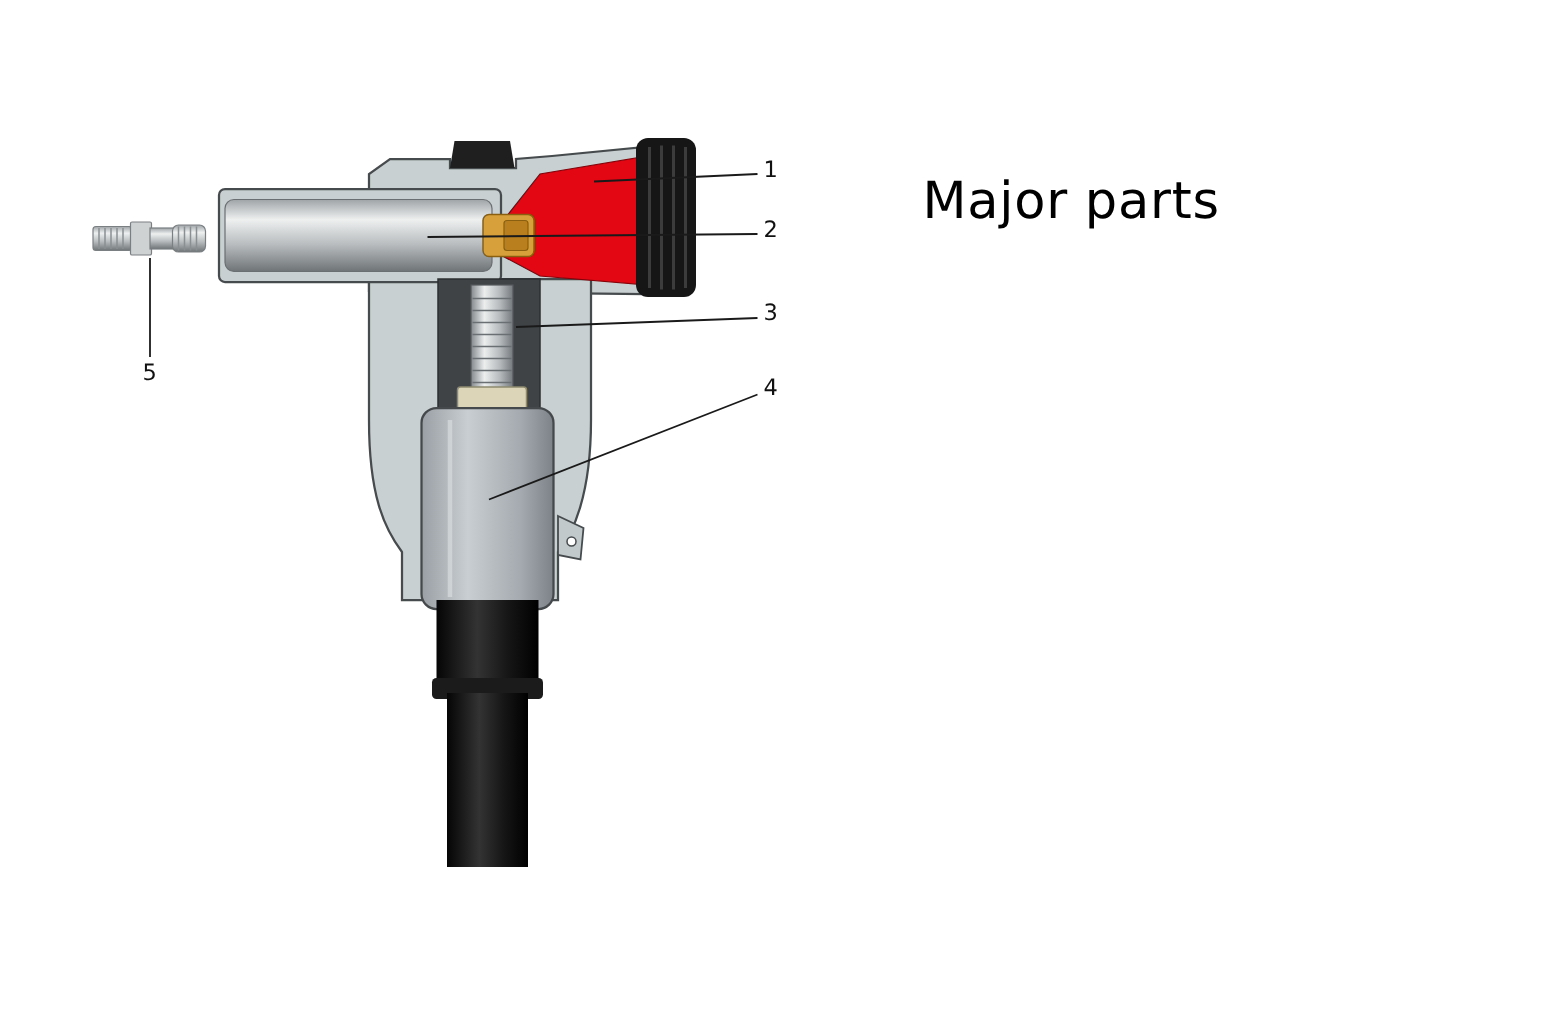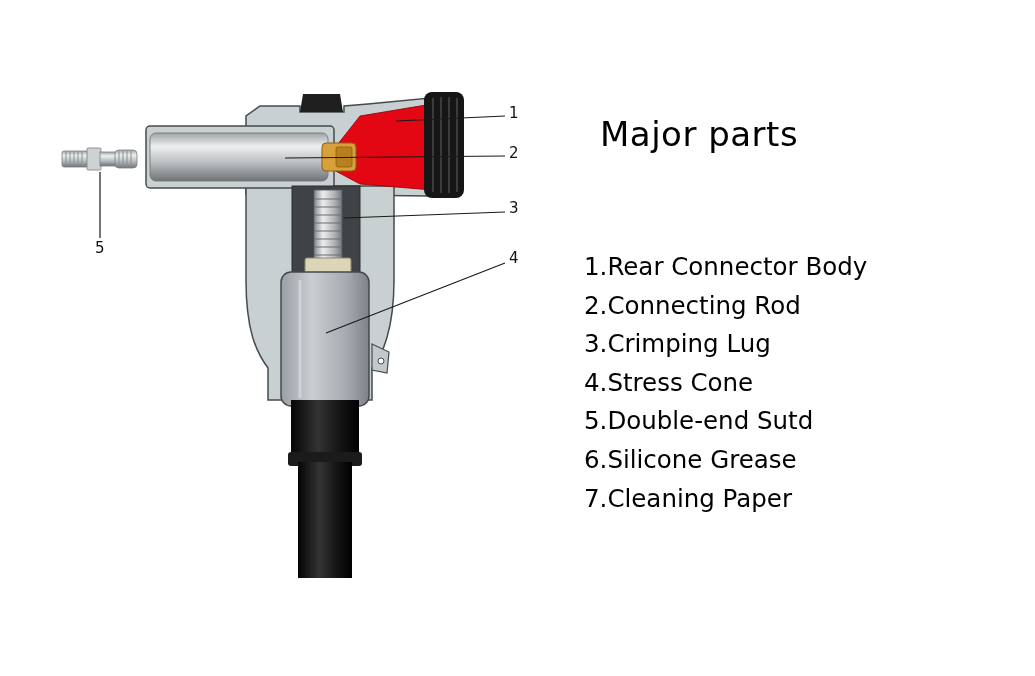--- a/index.html
+++ b/index.html
@@ -18,21 +18,21 @@
     width: 1035px; height: 676px;
   }
   .callout-num {
     position: absolute;
     font-size: 15px;
     color: #111;
     line-height: 1;
   }
   .legend-title {
     position: absolute;
-    left: 600px;
+    left: 615px;
     top: 114px;
     font-size: 34px;
     font-weight: 500;
     letter-spacing: 0.5px;
     color: #000;
   }
   .legend-list {
     position: absolute;
     left: 584px;
     top: 248px;
@@ -176,23 +176,14 @@
     </g>
   </svg>
 
   <div class="callout-num" style="left:509px; top:106px;">1</div>
   <div class="callout-num" style="left:509px; top:146px;">2</div>
   <div class="callout-num" style="left:509px; top:201px;">3</div>
   <div class="callout-num" style="left:509px; top:251px;">4</div>
   <div class="callout-num" style="left:95px; top:241px;">5</div>
 
   <div class="legend-title">Major parts</div>
-  <ul class="legend-list">
-    <li>1.Rear Connector Body</li>
-    <li>2.Connecting Rod</li>
-    <li>3.Crimping Lug</li>
-    <li>4.Stress Cone</li>
-    <li>5.Double-end Sutd</li>
-    <li>6.Silicone Grease</li>
-    <li>7.Cleaning Paper</li>
-  </ul>
 
 </div>
 
 </body></html>

